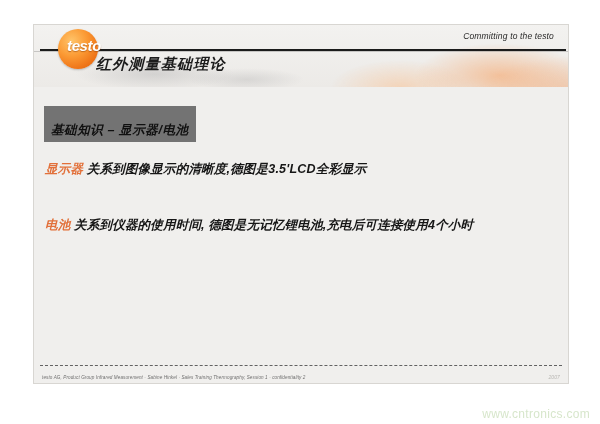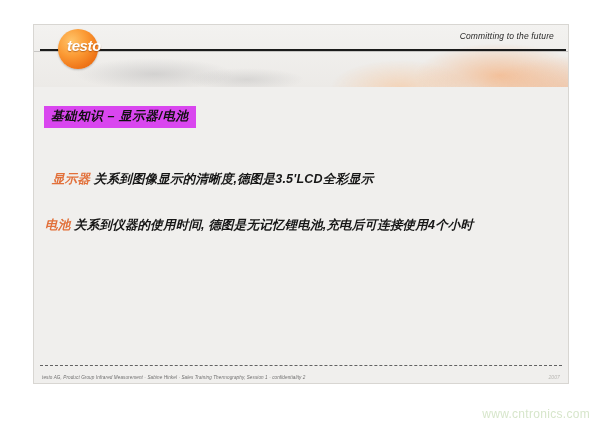--- a/index.html
+++ b/index.html
@@ -156,39 +156,39 @@
     background: #f0efed;
   }
 
   .subtitle-wrap {
     position: absolute;
     left: 10px;
     top: 19px;
   }
   .subtitle {
     display: inline-block;
-    background: #d946ef;
+    background: #737373;
     color: #101010;
     font-size: 12.5px;
     font-weight: bold;
     letter-spacing: .6px;
-    padding: 2px 7px 3px 7px;
+    padding: 16px 7px 3px 7px;
     white-space: nowrap;
   }
 
   .para {
     position: absolute;
     left: 11px;
     font-size: 12.5px;
     color: #1a1a1a;
     font-weight: bold;
     letter-spacing: .2px;
     white-space: nowrap;
   }
-  .para.p1 { top: 84px; margin-left: 7px; }
+  .para.p1 { top: 74px; }
   .para.p2 { top: 130px; }
 
   .accent {
     color: #e2703a;
   }
   .rest { color: #161616; }
 
   
   .foot-rule {
     position: absolute;
@@ -239,22 +239,23 @@
       <div class="hdr-cloud"></div>
       <div class="hdr-rule"></div>
       <div class="hdr-rule2"></div>
       <div class="hdr-smoke"></div>
 
       <div class="logo">
         <div class="logo-ball"></div>
       </div>
       <div class="logo-word" style="left:24px;">testo</div>
 
-      <div class="tagline">Committing to the future</div>
-
+      <div class="tagline">Committing to the testo</div>
+
+      <div class="slide-title">红外测量基础理论</div>
     </div>
 
     <div class="body">
 
       <div class="subtitle-wrap">
         <span class="subtitle">基础知识 – 显示器/电池</span>
       </div>
 
       <div class="para p1">
         <span class="accent">显示器</span><span class="rest"> 关系到图像显示的清晰度,德图是3.5'LCD全彩显示</span>

